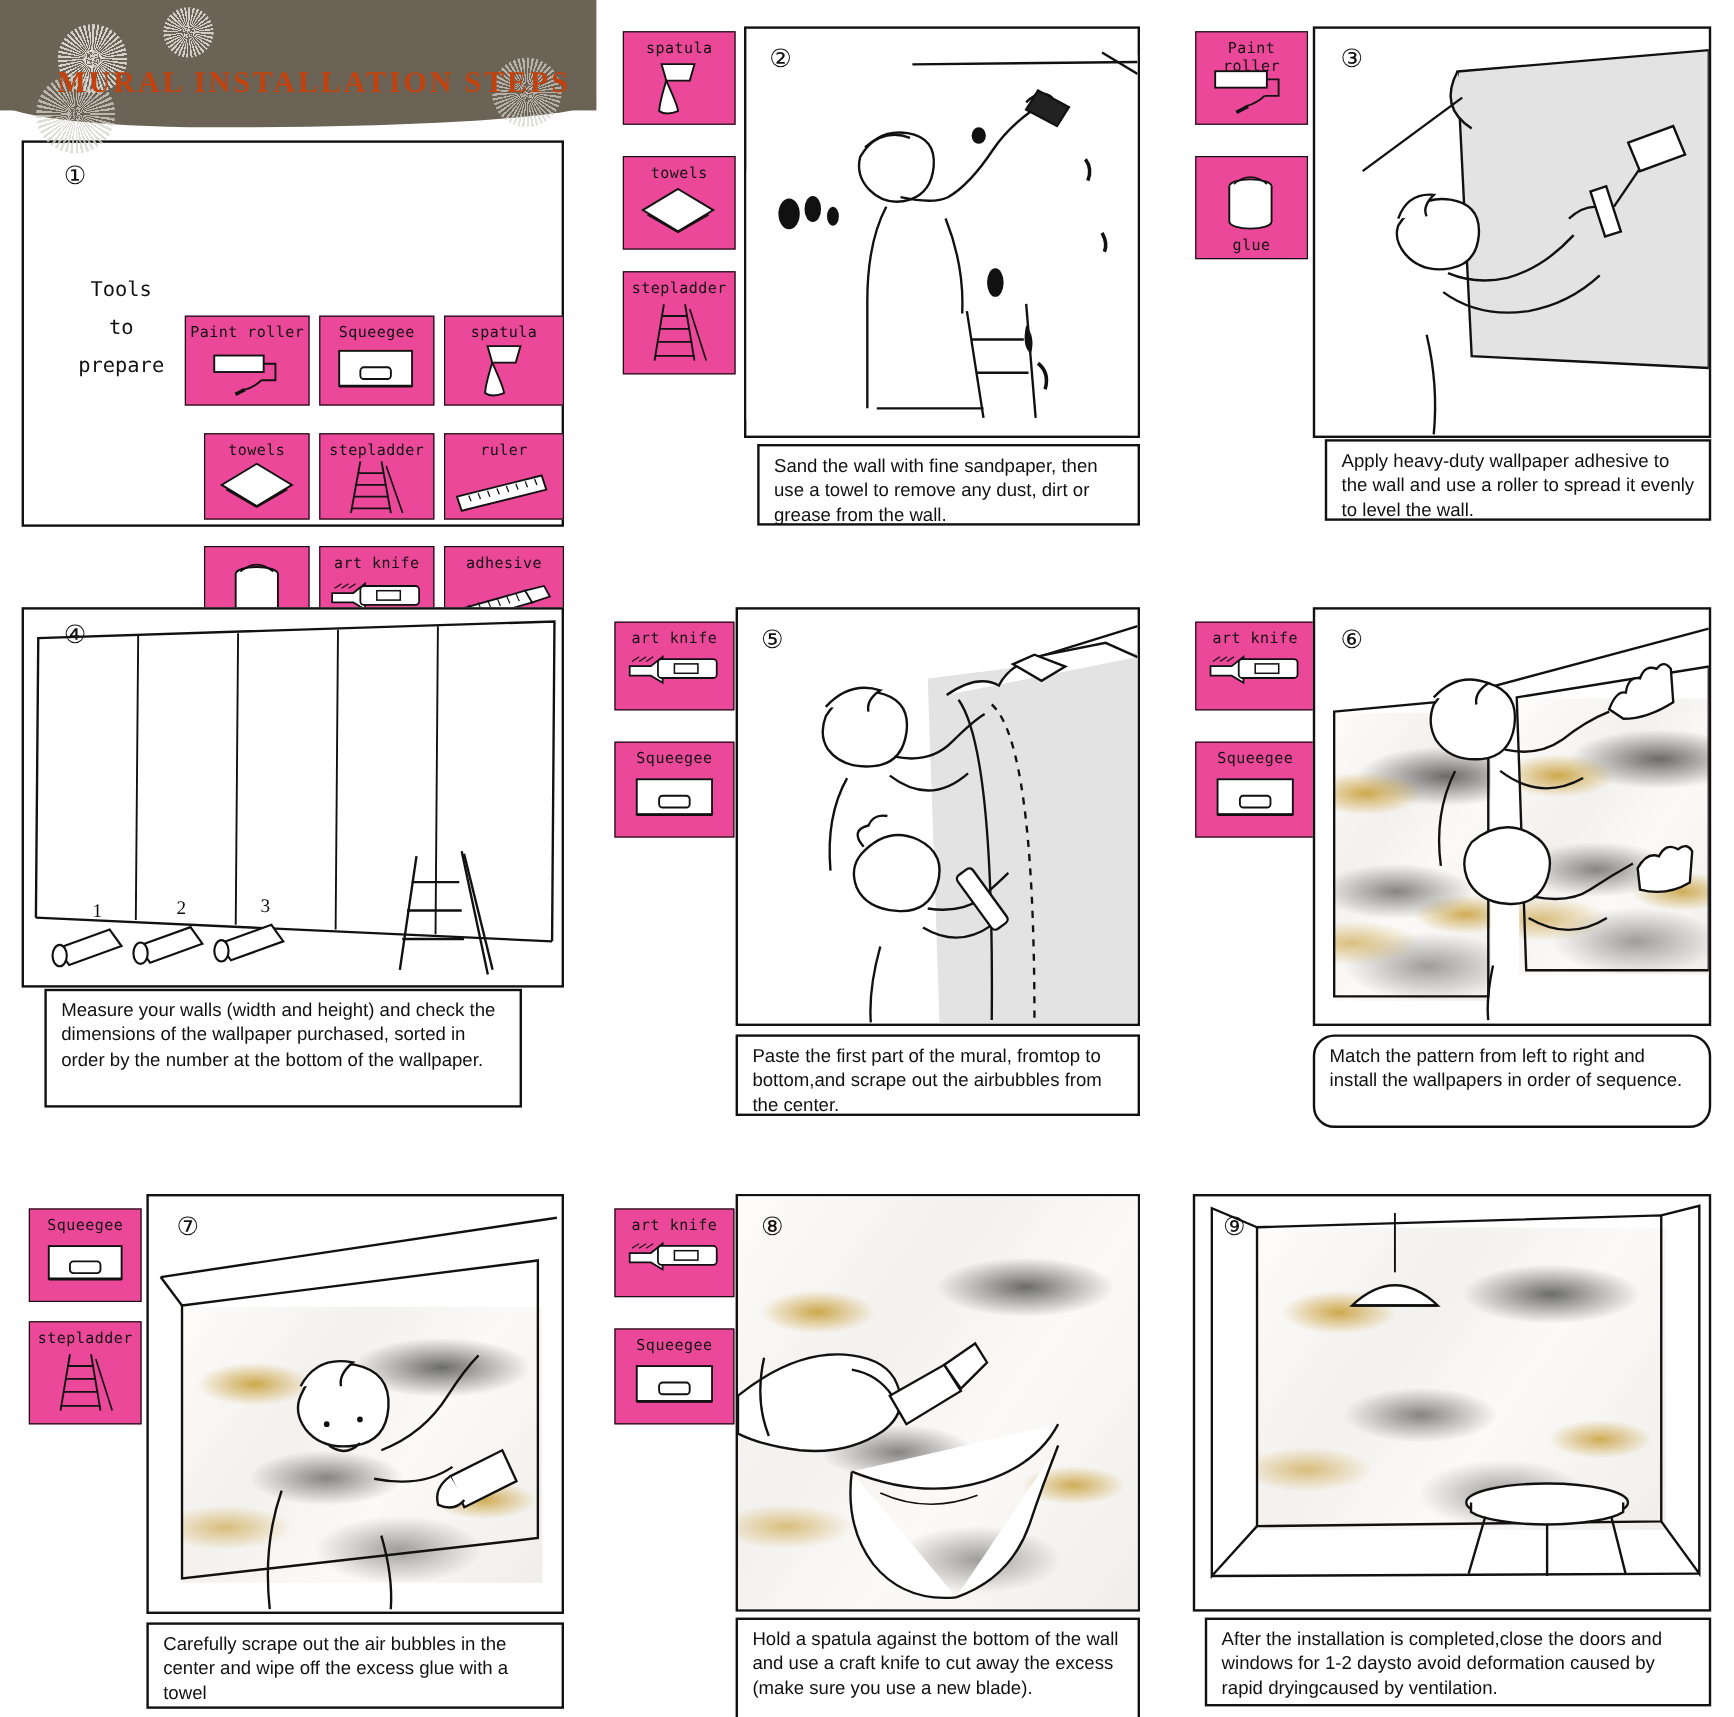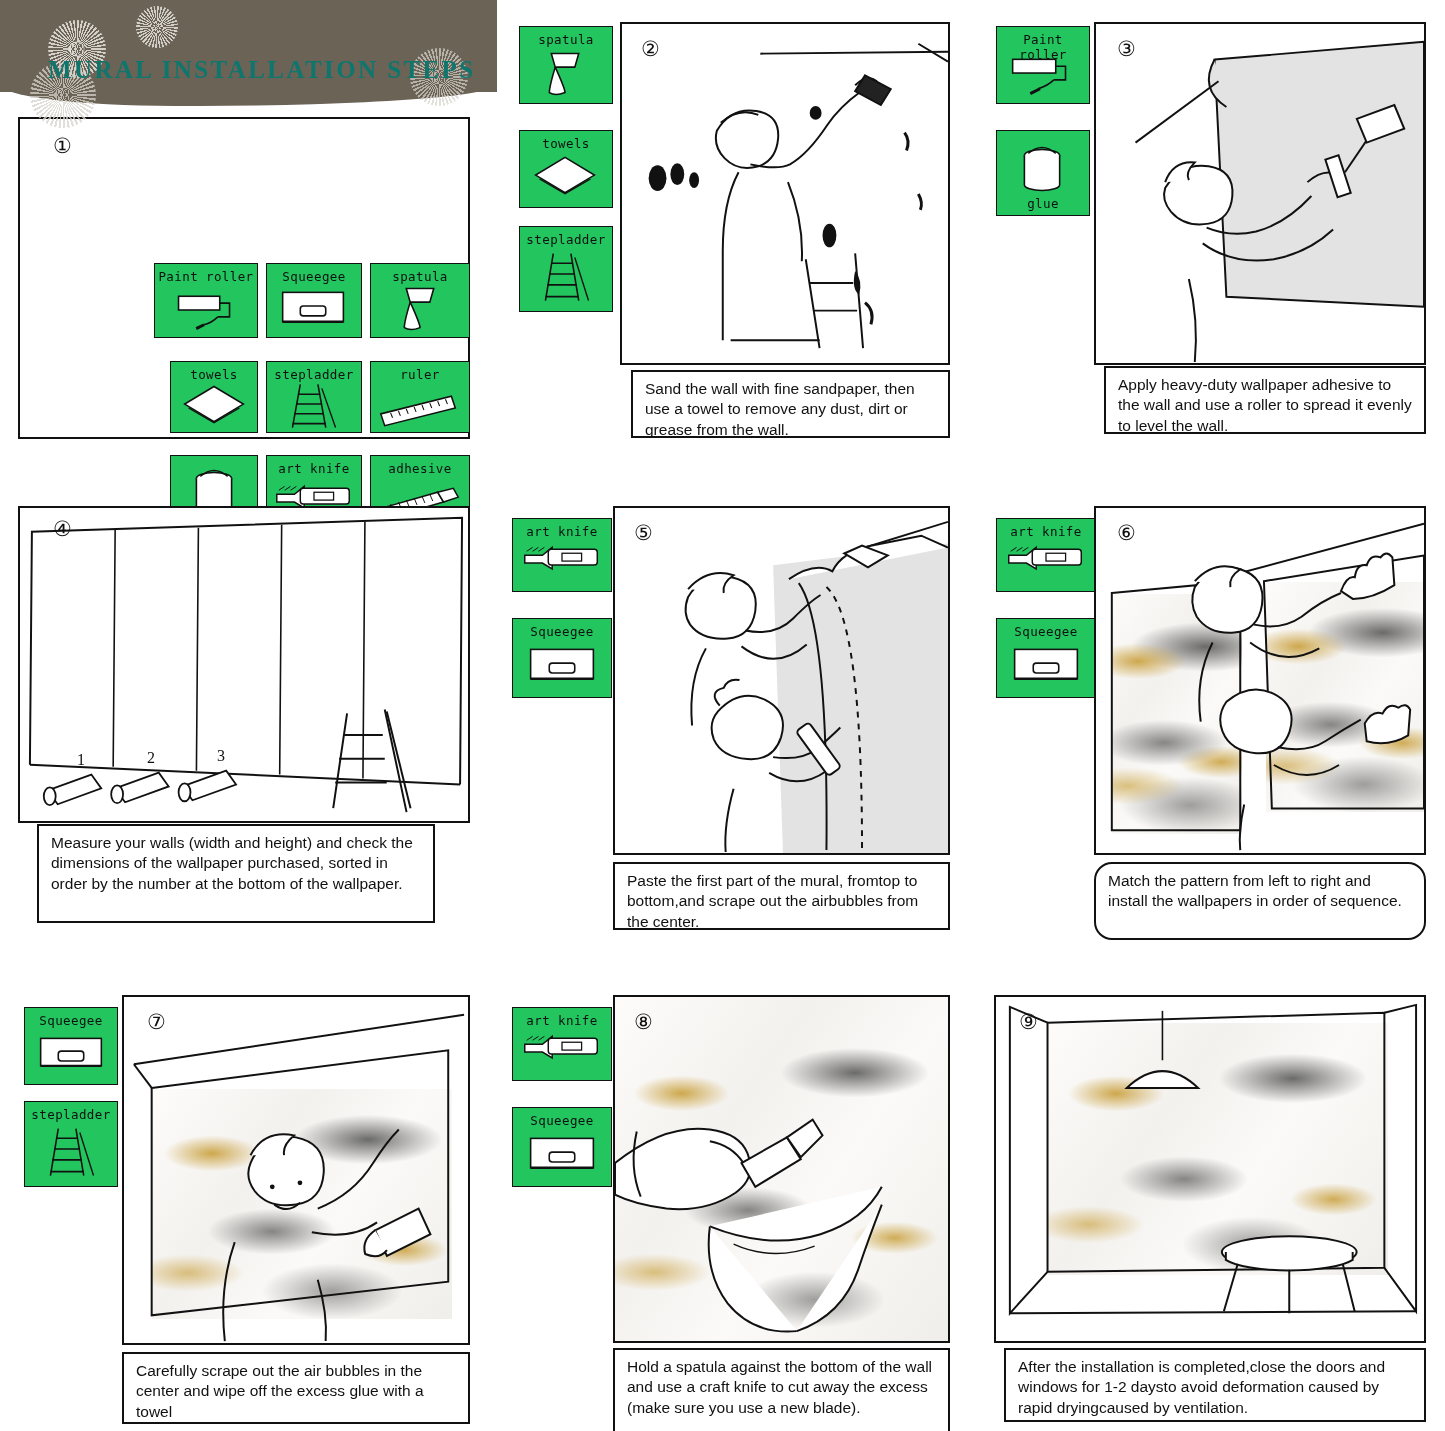--- a/index.html
+++ b/index.html
@@ -4,39 +4,39 @@
 <style>
   html,body{margin:0;padding:0;background:#fff;}
   body{width:1445px;height:1431px;position:relative;font-family:"Liberation Sans",sans-serif;color:#111;overflow:hidden;}
 
   
   .banner{position:absolute;left:0;top:0;width:497px;height:92px;background:#6a6356;
           border-bottom-left-radius:0;}
   .banner:after{content:"";position:absolute;left:0;bottom:-14px;width:100%;height:22px;background:#6a6356;
       border-radius:0 0 60% 35%/0 0 100% 100%;}
   .banner-title{position:absolute;left:48px;top:56px;font-family:"Liberation Serif",serif;
-      font-size:25px;letter-spacing:2.4px;font-weight:700;color:#0f766e;z-index:5;white-space:nowrap;}
+      font-size:25px;letter-spacing:2.4px;font-weight:700;color:#c2410c;z-index:5;white-space:nowrap;}
   .deco{position:absolute;border-radius:50%;z-index:2;}
   .deco.d1{left:48px;top:20px;width:58px;height:58px;background:
      radial-gradient(circle, rgba(255,255,255,.0) 6px, rgba(255,255,255,.55) 7px, rgba(255,255,255,0) 8px),
      repeating-conic-gradient(rgba(230,228,222,.85) 0deg 4deg, rgba(255,255,255,0) 4deg 8deg);}
   .deco.d2{left:136px;top:6px;width:42px;height:42px;background:
      repeating-conic-gradient(rgba(235,233,228,.8) 0deg 5deg, rgba(255,255,255,0) 5deg 10deg);}
   .deco.d3{left:30px;top:62px;width:66px;height:66px;background:
      repeating-conic-gradient(rgba(214,211,203,.75) 0deg 4deg, rgba(255,255,255,0) 4deg 8deg);}
   .deco.d4{left:410px;top:48px;width:58px;height:58px;background:
      repeating-conic-gradient(rgba(214,211,203,.7) 0deg 4deg, rgba(255,255,255,0) 4deg 8deg);}
 
   
   .bx{position:absolute;border:2px solid #111;background:#fff;box-sizing:border-box;}
   .cap{position:absolute;border:2px solid #111;background:#fff;box-sizing:border-box;
        font-size:15.5px;line-height:1.32;padding:7px 10px 7px 12px;color:#111;}
   .num{position:absolute;width:25px;height:25px;border:1.6px solid #111;border-radius:50%;
        font-size:15px;line-height:23px;text-align:center;font-family:"Liberation Serif",serif;}
-  .toolbox{position:absolute;border:1.6px solid #111;background:#22c55e;box-sizing:border-box;
+  .toolbox{position:absolute;border:1.6px solid #111;background:#ec4899;box-sizing:border-box;
      text-align:center;font-family:"DejaVu Sans Mono",monospace;font-size:12.5px;letter-spacing:.4px;}
   .toolbox .lbl{display:block;padding-top:5px;}
   .toolbox .lblb{display:block;position:absolute;bottom:4px;left:0;width:100%;}
   .toolart{position:absolute;left:0;width:100%;}
   .sketch{position:absolute;left:0;top:0;width:100%;height:100%;}
   .panel-art{position:absolute;left:0;top:0;width:100%;height:100%;overflow:hidden;}
   
   .marble{background:
       radial-gradient(ellipse 80px 30px at 20% 28%, rgba(198,154,48,.85), rgba(198,154,48,0) 60%),
       radial-gradient(ellipse 120px 40px at 72% 22%, rgba(60,60,60,.75), rgba(60,60,60,0) 62%),
@@ -53,20 +53,25 @@
 <div class="banner"></div>
 <div class="deco d1"></div>
 <div class="deco d2"></div>
 <div class="deco d3"></div>
 <div class="deco d4"></div>
 <div class="banner-title">MURAL INSTALLATION STEPS</div>
 
 <div class="bx" style="left:18px;top:117px;width:452px;height:322px;">
   <div class="num" style="left:30px;top:16px;border:none;font-size:21px;">①</div>
 
+  <div style="position:absolute;left:26px;top:108px;width:110px;text-align:center;font-family:'DejaVu Sans Mono',monospace;font-size:17px;line-height:1.85;">
+    <span>Tools</span><br>
+    <span>to</span><br>
+    <span>prepare</span>
+  </div>
 
   <div class="toolbox" style="left:134px;top:144px;width:104px;height:75px;">
     <span class="lbl">Paint roller</span>
     <svg class="toolart" style="top:22px;" width="104" height="48" viewBox="0 0 104 48">
       <rect x="24" y="10" width="42" height="14" fill="#fff" stroke="#111" stroke-width="1.6"></rect>
       <path d="M66 17 h10 v14 h-12" fill="none" stroke="#111" stroke-width="1.6"></path>
       <path d="M64 31 q-6 6 -14 8" fill="none" stroke="#111" stroke-width="1.6"></path>
       <path d="M50 39 l-8 4" stroke="#111" stroke-width="3"></path>
     </svg>
   </div>

